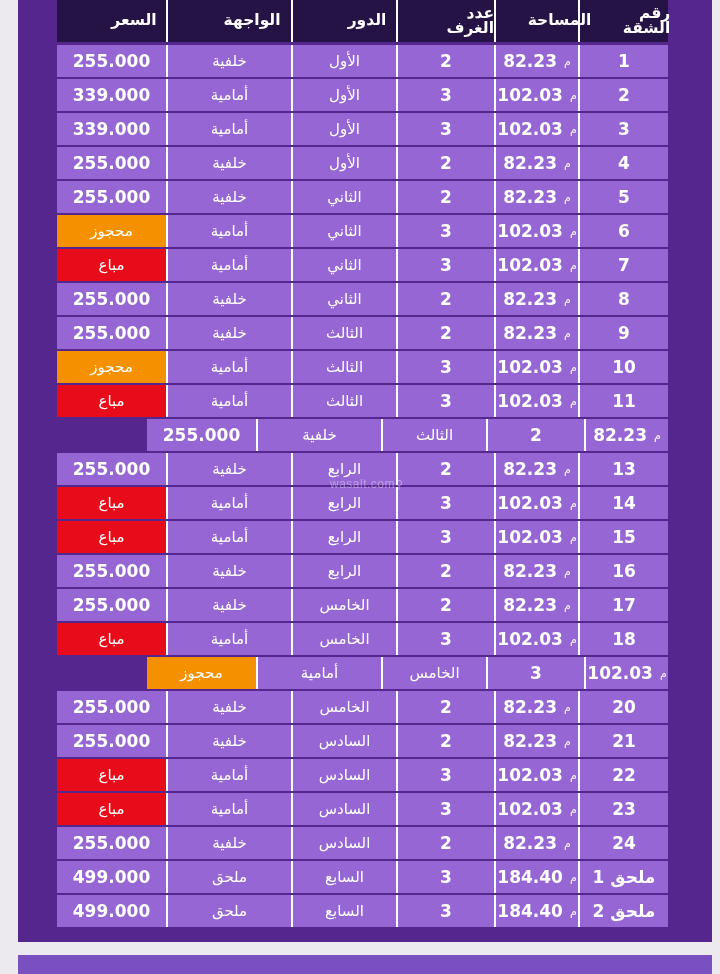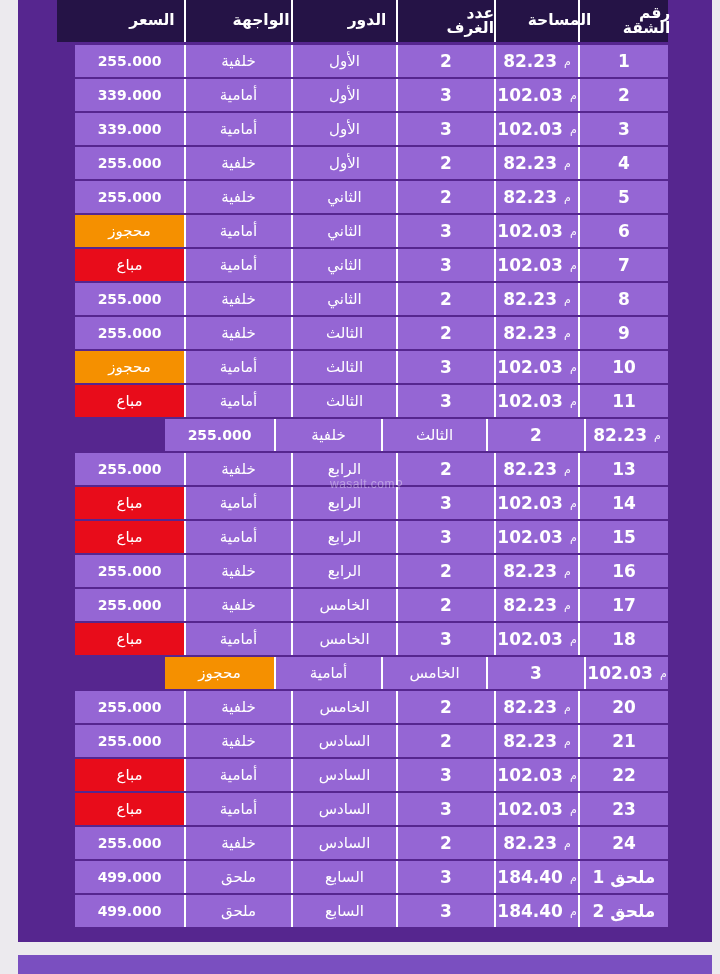--- a/index.html
+++ b/index.html
@@ -90,22 +90,22 @@
     position: relative;
   }
   .cell:last-child { border-left: none; }
 
   
   .c-apt   { width: 90px; font-weight: 700; font-size: 17px; }
   .c-area  { width: 84px; font-weight: 700; font-size: 17px; gap: 7px;
              flex-direction: row-reverse; }
   .c-rooms { width:  98px; font-weight: 700; font-size: 17px; }
   .c-floor { width:  105px; font-weight: 400; font-size: 15px; }
-  .c-face  { width: 107px; font-weight: 400; font-size: 15px; text-align: right; }
-  .c-price { width: 109px; font-weight: 700; font-size: 14px; }
+  .c-face  { width: 125px; font-weight: 400; font-size: 15px; text-align: right; }
+  .c-price { width: 109px; font-weight: 700; font-size: 17px; }
 
   .unit {
     font-size: 11px;
     font-weight: 400;
     opacity: .95;
   }
 
   
   .c-price.sold {
     background: #e80c1a;

